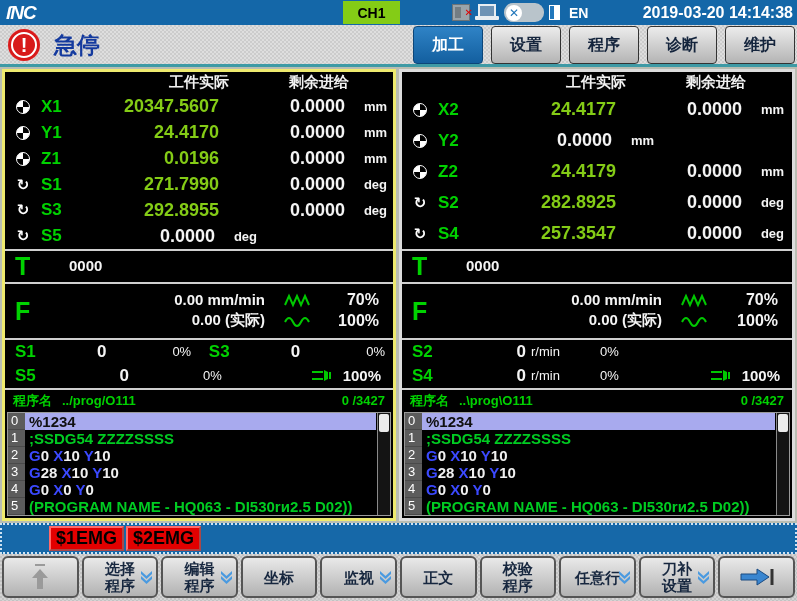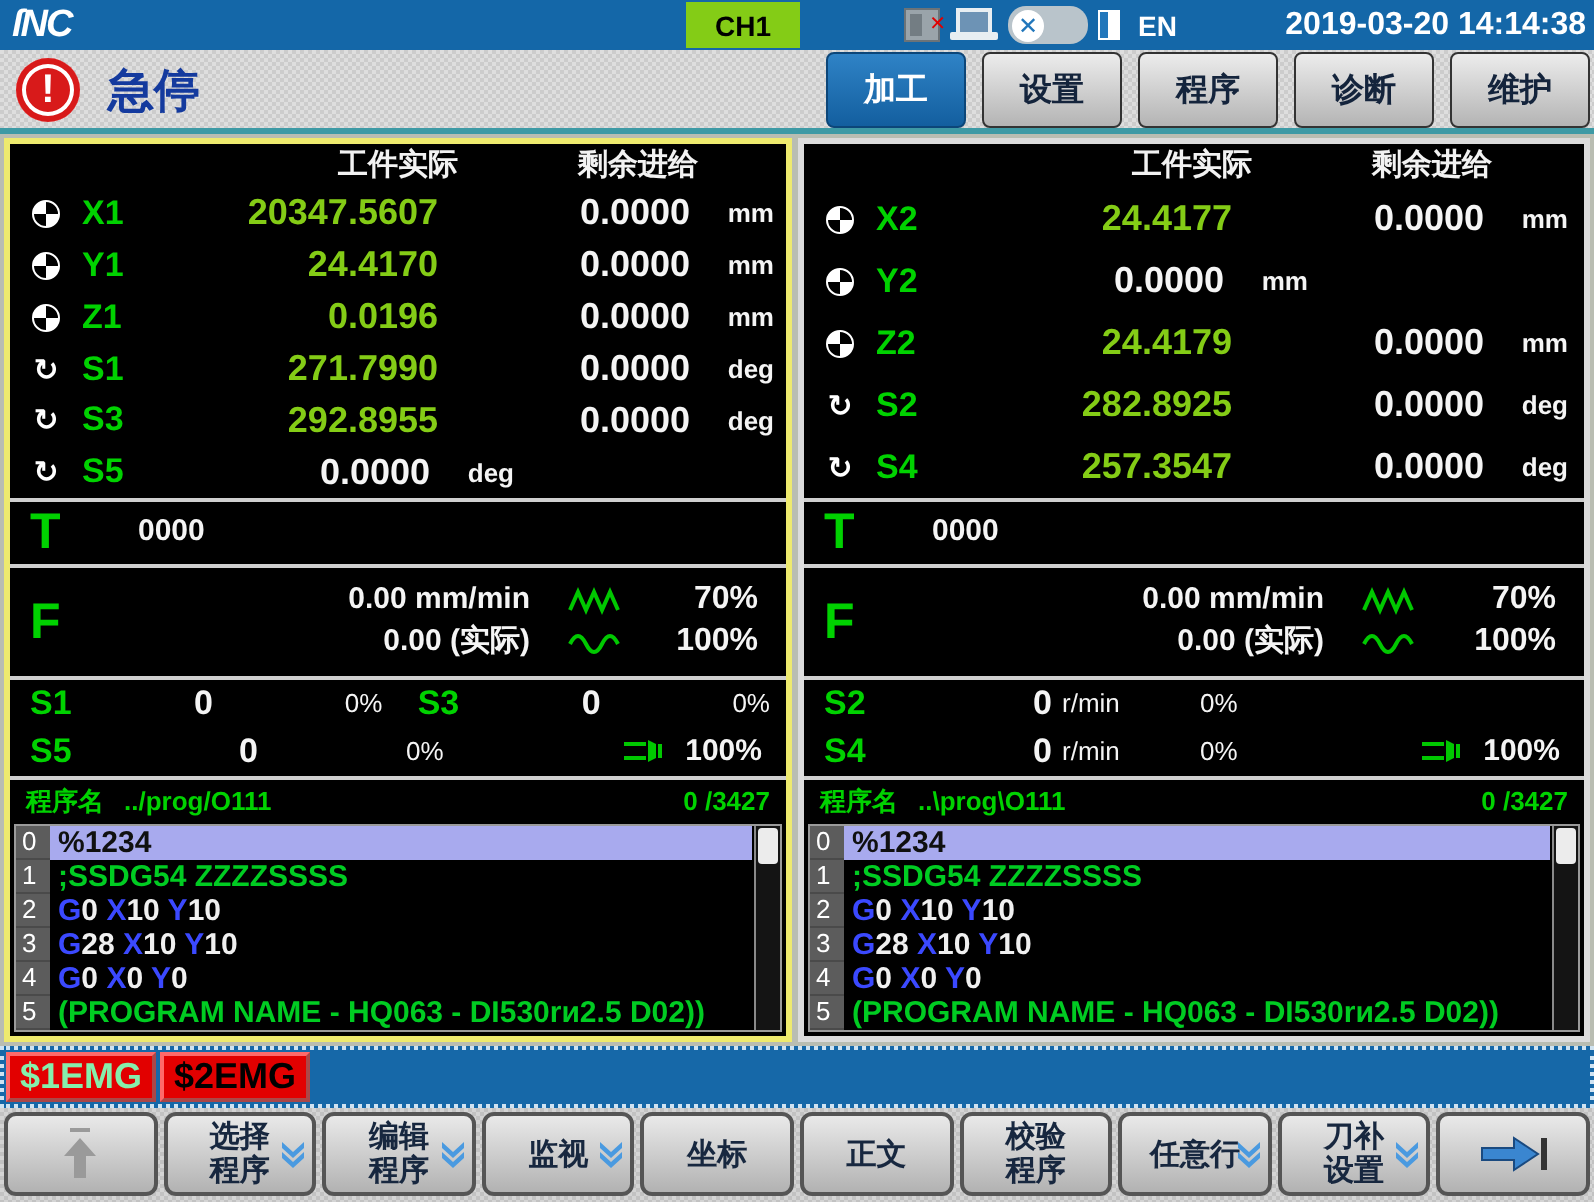--- a/index.html
+++ b/index.html
@@ -87,21 +87,21 @@
   .pltext { flex:1; margin-right:14px; padding-left:4px; font-size:15px; font-weight:bold; color:#f0f0f0; white-space:pre; overflow:hidden; }
   .pltext.sel { background:#a8aaee; color:#101010; align-self:stretch; display:flex; align-items:center; }
   .pltext.comment { color:#00cc22; }
   .pltext .kw { color:#3b49ff; }
   .scrolltrack { position:absolute; top:0; right:0; bottom:0; width:13px; background:#141414; border-left:1px solid #8a8a8a; cursor:pointer; }
   .scrollthumb { position:absolute; top:1px; left:1px; width:10px; height:18px; background:#ececec; border-radius:2px; cursor:grab; }
 
   
   .alarmbar { position:absolute; top:523px; left:0; right:0; height:31px; background:#1668a8; border:2px dotted #cfe3f2; display:flex; align-items:center; padding-left:1px; gap:2px; }
   .alarmchip { height:25px; padding:0 5px; background:#e20000; border:2px outset #ff6a6a; font-size:18px; font-weight:bold; display:flex; align-items:center; }
-  .alarmchip.green { color:#86efac; }
+  .alarmchip.green { color:#000000;margin-left:46px; }
   .alarmchip.black { color:#000; }
 
   
   .softkeys { position:absolute; top:554px; left:0; right:0; height:47px; display:flex; gap:3px; padding:2px 2px 3px 2px;
     background-color:#d4d4d4;
     background-image:linear-gradient(45deg,#c2c2c2 25%,transparent 25%,transparent 75%,#c2c2c2 75%),
                      linear-gradient(45deg,#c2c2c2 25%,transparent 25%,transparent 75%,#c2c2c2 75%);
     background-size:4px 4px; background-position:0 0,2px 2px; }
   .skey { flex:1; position:relative; border:2px solid #555; border-radius:6px; background:linear-gradient(#e9e9e9,#b2b2b2); color:#17273f; font-size:15px; font-weight:bold; display:flex; align-items:center; justify-content:center; text-align:center; white-space:pre-line; line-height:17px; cursor:pointer; }
   .skey .chev { position:absolute; right:3px; top:50%; transform:translateY(-50%); }
@@ -445,25 +445,25 @@
       <div class="skey">选择
 程序<svg class="chev" width="13" height="14" viewBox="0 0 13 14">
           <path d="M1 1 L6.5 6 L12 1 L12 4 L6.5 9 L1 4 Z" fill="#4a9ae0"></path>
           <path d="M1 6 L6.5 11 L12 6 L12 9 L6.5 14 L1 9 Z" fill="#4a9ae0"></path>
         </svg></div>
       <div class="skey">编辑
 程序<svg class="chev" width="13" height="14" viewBox="0 0 13 14">
           <path d="M1 1 L6.5 6 L12 1 L12 4 L6.5 9 L1 4 Z" fill="#4a9ae0"></path>
           <path d="M1 6 L6.5 11 L12 6 L12 9 L6.5 14 L1 9 Z" fill="#4a9ae0"></path>
         </svg></div>
+      <div class="skey">坐标</div>
       <div class="skey">监视<svg class="chev" width="13" height="14" viewBox="0 0 13 14">
           <path d="M1 1 L6.5 6 L12 1 L12 4 L6.5 9 L1 4 Z" fill="#4a9ae0"></path>
           <path d="M1 6 L6.5 11 L12 6 L12 9 L6.5 14 L1 9 Z" fill="#4a9ae0"></path>
         </svg></div>
-      <div class="skey">坐标</div>
       <div class="skey">正文</div>
       <div class="skey">校验
 程序</div>
       <div class="skey">任意行<svg class="chev" width="13" height="14" viewBox="0 0 13 14">
           <path d="M1 1 L6.5 6 L12 1 L12 4 L6.5 9 L1 4 Z" fill="#4a9ae0"></path>
           <path d="M1 6 L6.5 11 L12 6 L12 9 L6.5 14 L1 9 Z" fill="#4a9ae0"></path>
         </svg></div>
       <div class="skey">刀补
 设置<svg class="chev" width="13" height="14" viewBox="0 0 13 14">
           <path d="M1 1 L6.5 6 L12 1 L12 4 L6.5 9 L1 4 Z" fill="#4a9ae0"></path>

